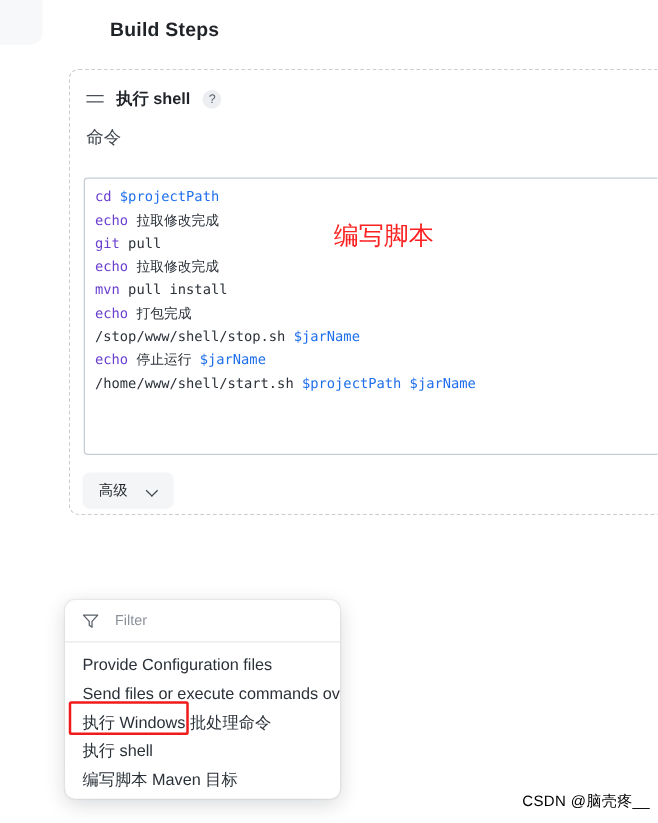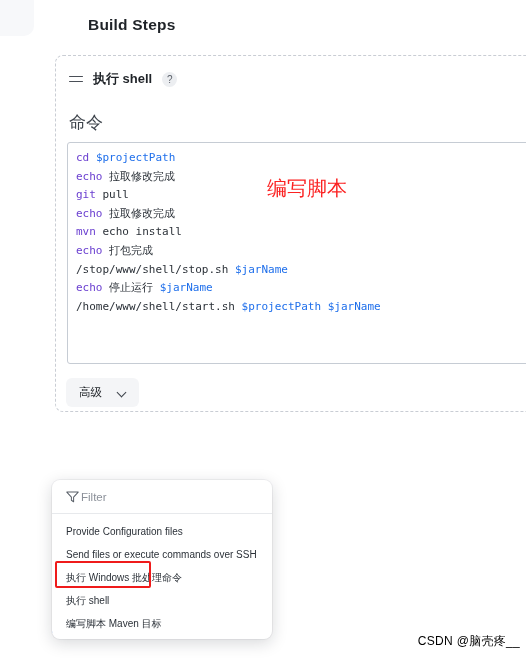--- a/index.html
+++ b/index.html
@@ -90,22 +90,22 @@
     font-size: 10px;
     line-height: 15px;
     text-align: center;
     display: inline-block;
     cursor: pointer;
   }
 
   .field-label {
     position: absolute;
     left: 13px;
-    top: 55px;
-    font-size: 17px;
+    top: 45px;
+    font-size: 14px;
     color: #3d434b;
   }
   .env-line {
     position: absolute;
     left: 13px;
     top: 66px;
     font-size: 11.5px;
     color: #3d434b;
     white-space: nowrap;
   }
@@ -193,21 +193,21 @@
     width: 220px;
     background: #ffffff;
     border-radius: 8px;
     box-shadow: 0 4px 16px rgba(20,25,35,.17), 0 0 0 1px rgba(20,25,35,.05);
     z-index: 5;
     overflow: hidden;
   }
   .dd-filter {
     display: flex;
     align-items: center;
-    gap: 2px;
+    gap: 13px;
     height: 33px;
     padding: 0 14px;
     border-bottom: 1px solid #e7e9ec;
   }
   .funnel { width: 13px; height: 12px; flex: none; }
   .dd-filter-input {
     border: none;
     outline: none;
     background: transparent;
     font-size: 11.5px;
@@ -216,21 +216,21 @@
     width: 150px;
     padding: 0;
   }
   .dd-filter-input::placeholder { color: #8b9099; }
 
   .dd-list { padding: 6px 0 4px 0; }
   .dd-item {
     height: 23px;
     line-height: 23px;
     padding: 0 14px;
-    font-size: 10px;
+    font-size: 13px;
     color: #2b3138;
     cursor: pointer;
     white-space: nowrap;
   }
 
   .red-box {
     position: absolute;
     left: 55px;
     top: 561px;
     width: 96px;
@@ -301,21 +301,21 @@
 
   <div class="field-label">命令</div>
 
 
   <div class="code-editor">
     <div class="code-inner" id="code-inner">
         <div class="code-line"><span class="tok-cmd">cd</span><span class="tok-txt"> </span><span class="tok-var">$projectPath</span></div>
         <div class="code-line"><span class="tok-cmd">echo</span><span class="tok-txt"> 拉取修改完成</span></div>
         <div class="code-line"><span class="tok-cmd">git</span><span class="tok-txt"> pull</span></div>
         <div class="code-line"><span class="tok-cmd">echo</span><span class="tok-txt"> 拉取修改完成</span></div>
-        <div class="code-line"><span class="tok-cmd">mvn</span><span class="tok-txt"> echo install</span></div>
+        <div class="code-line"><span class="tok-cmd">mvn</span><span class="tok-txt"> pull install</span></div>
         <div class="code-line"><span class="tok-cmd">echo</span><span class="tok-txt"> 打包完成</span></div>
         <div class="code-line"><span class="tok-path">/stop/www/shell/stop.sh </span><span class="tok-var">$jarName</span></div>
         <div class="code-line"><span class="tok-cmd">echo</span><span class="tok-txt"> 停止运行 </span><span class="tok-var">$jarName</span></div>
         <div class="code-line"><span class="tok-path">/home/www/shell/start.sh </span><span class="tok-var">$projectPath</span><span class="tok-txt"> </span><span class="tok-var">$jarName</span></div>
       </div>
   </div>
 
 </div>
 
 <div class="annotation-red">编写脚本</div>

